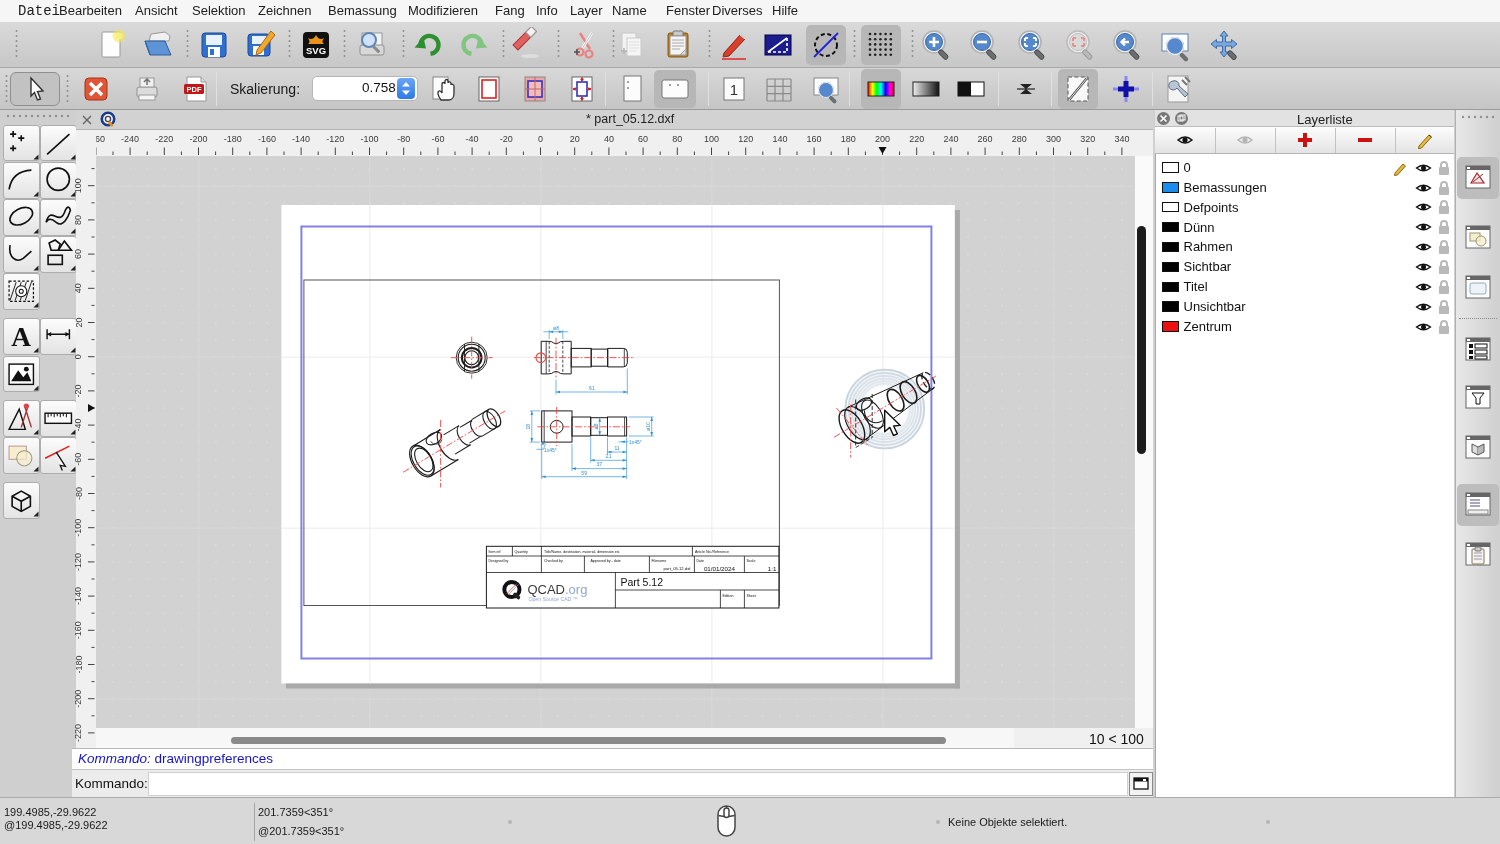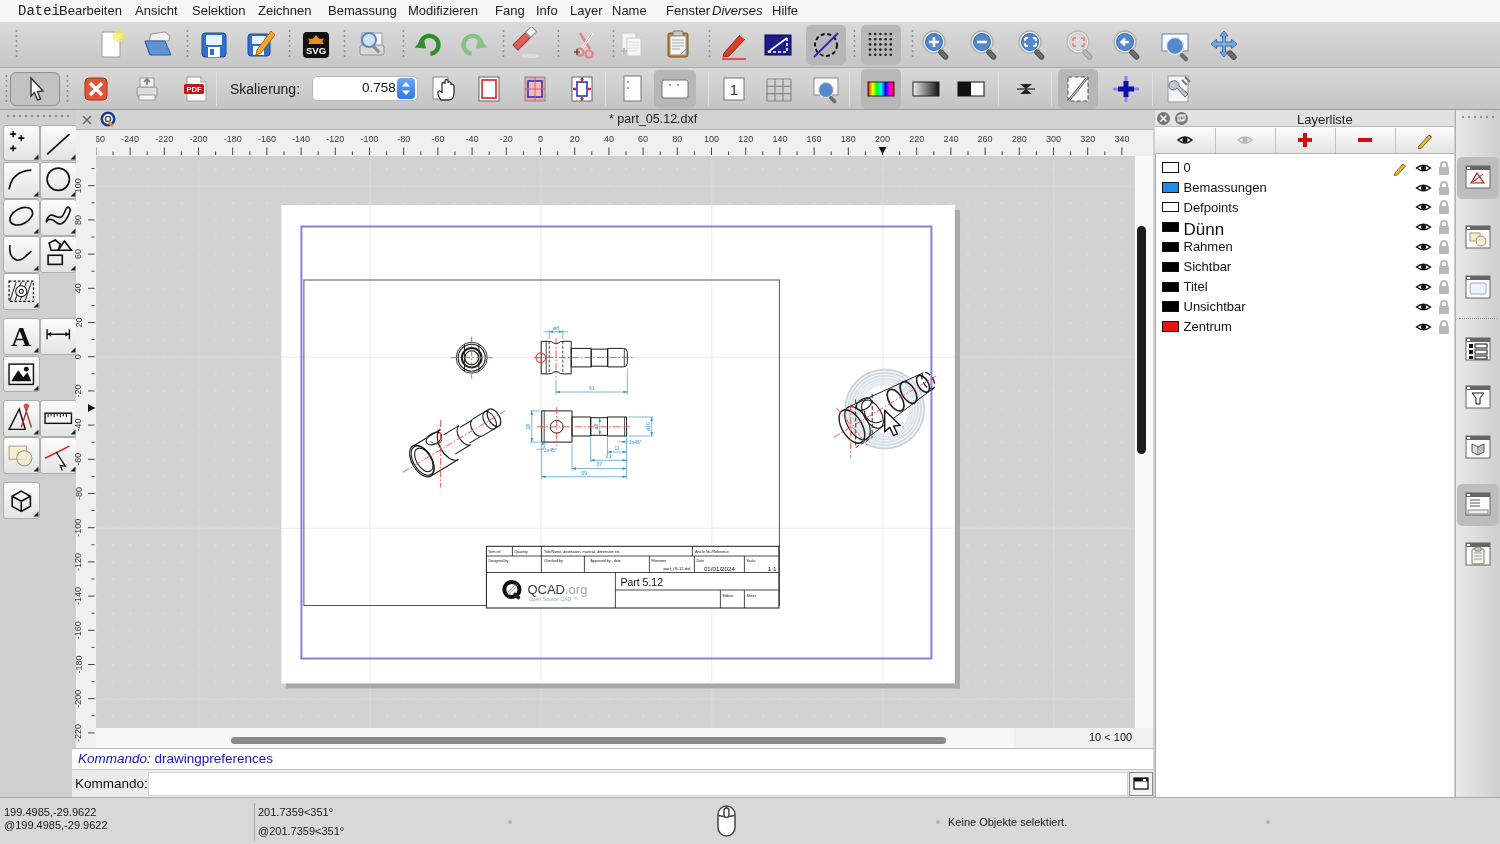--- a/index.html
+++ b/index.html
@@ -13,21 +13,21 @@
       <span class="abs" style="left:135px;top:3px;font-size:13px;color:#202020;">Ansicht</span>
       <span class="abs" style="left:192px;top:3px;font-size:13px;color:#202020;text-align:center;">Selektion</span>
       <span class="abs" style="left:258px;top:3px;font-size:13px;color:#202020;">Zeichnen</span>
       <span class="abs" style="left:328px;top:3px;font-size:13px;color:#202020;">Bemassung</span>
       <span class="abs" style="left:408px;top:3px;font-size:13px;color:#202020;">Modifizieren</span>
       <span class="abs" style="left:495px;top:3px;font-size:13px;color:#202020;">Fang</span>
       <span class="abs" style="left:536px;top:3px;font-size:13px;color:#202020;">Info</span>
       <span class="abs" style="left:570px;top:3px;font-size:13px;color:#202020;">Layer</span>
       <span class="abs" style="left:612px;top:3px;font-size:13px;color:#202020;">Name</span>
       <span class="abs" style="left:654px;top:3px;font-size:13px;color:#202020;margin-left:12px;">Fenster</span>
-      <span class="abs" style="left:712px;top:3px;font-size:13px;color:#202020;font-style:italic;">Diverses</span>
+      <span class="abs" style="left:712px;top:3px;font-size:13px;color:#202020;">Diverses</span>
       <span class="abs" style="left:772px;top:3px;font-size:13px;color:#202020;">Hilfe</span>
     </div>
     <div class="abs" style="left:0;top:22px;width:1500px;height:46px;background:linear-gradient(180deg,#dadada,#c7c7c7);border-bottom:1px solid #a8a8a8;"></div>
     <div class="abs" style="left:805.7px;top:25.0px;width:40px;height:40px;background:#b7b7b7;border-radius:5px;"></div>
     <div class="abs" style="left:860.8px;top:25.0px;width:40px;height:40px;background:#b7b7b7;border-radius:5px;"></div>
     <svg class="abs" style="left:15px;top:0px" width="3" height="66">
       <circle cx="1.5" cy="31" r="1" fill="#8f8f8f"></circle>
       <circle cx="1.5" cy="36" r="1" fill="#8f8f8f"></circle>
       <circle cx="1.5" cy="41" r="1" fill="#8f8f8f"></circle>
       <circle cx="1.5" cy="46" r="1" fill="#8f8f8f"></circle>
@@ -519,21 +519,21 @@
     </svg>
     <div class="abs" style="left:76px;top:110px;width:1077px;height:20px;background:#d2d2d2;border-bottom:1px solid #b5b5b5;"></div>
     <svg class="abs" style="left:79px;top:112px" width="16" height="16" viewBox="0 0 16 16">
       <path d="M4 4 L12 12 M12 4 L4 12" stroke="#666" stroke-width="1.4"></path>
     </svg>
     <svg class="abs" style="left:99.5px;top:111px" width="17" height="17" viewBox="0 0 17 17">
       <circle cx="8" cy="8" r="6.2" fill="#f4f6fa" stroke="#1a3a8c" stroke-width="2.6"></circle>
       <circle cx="8" cy="8" r="2.6" fill="none" stroke="#445" stroke-width="1.4"></circle>
       <rect x="9.5" y="10" width="6" height="2.8" rx="1.2" transform="rotate(45 9.5 10)" fill="#e8941c"></rect>
     </svg>
-    <span class="abs" style="left:609px;top:112px;font-size:12.5px;color:#222;">* part_05.12.dxf</span>
+    <span class="abs" style="left:586px;top:112px;font-size:12.5px;color:#222;">* part_05.12.dxf</span>
     <div class="abs" style="left:76px;top:130px;width:1077px;height:25.5px;background:#f0f0f0;"></div>
     <div class="abs" style="left:76px;top:155.5px;width:19.6px;height:592px;background:#f0f0f0;"></div>
     <svg class="abs" style="left:0px;top:0px" width="1500" height="156" viewBox="0 0 1500 156">
       <line x1="95.9" y1="147.5" x2="95.9" y2="155" stroke="#444" stroke-width="1"></line>
       <text x="95.9" y="141.5" font-size="9" fill="#3a3a3a" text-anchor="middle">-260</text>
       <line x1="113.0" y1="151.5" x2="113.0" y2="155" stroke="#444" stroke-width="1"></line>
       <line x1="130.1" y1="147.5" x2="130.1" y2="155" stroke="#444" stroke-width="1"></line>
       <text x="130.1" y="141.5" font-size="9" fill="#3a3a3a" text-anchor="middle">-240</text>
       <line x1="147.2" y1="151.5" x2="147.2" y2="155" stroke="#444" stroke-width="1"></line>
       <line x1="164.3" y1="147.5" x2="164.3" y2="155" stroke="#444" stroke-width="1"></line>
@@ -857,21 +857,21 @@
       <line x1="833.5" y1="436.8" x2="935.5" y2="375.5" stroke="#f04545" stroke-width="0.9" stroke-dasharray="7 2 1.6 2"></line>
       <line x1="850.3" y1="404" x2="850.3" y2="457" stroke="#f04545" stroke-width="0.9" stroke-dasharray="7 2 1.6 2"></line>
       <line x1="836.0" y1="407.5" x2="867.0" y2="444.5" stroke="#f04545" stroke-width="0.9" stroke-dasharray="7 2 1.6 2"></line>
       <path d="M884.3 409.8 L884.3 431.2 L889.4 426.9 L893.1 435 L896.9 433.3 L893.3 425.5 L899.9 424.9 Z" fill="#fff" stroke="#111" stroke-width="1.4" stroke-linejoin="round"></path>
     </svg>
     <div class="abs" style="left:1133.5px;top:155.5px;width:19.5px;height:572.9px;background:#fafafa;border-left:1px solid #d5d5d5;"></div>
     <div class="abs" style="left:1136.5px;top:226px;width:9px;height:228px;background:#1c1c1c;border-radius:4.5px;"></div>
     <div class="abs" style="left:95.6px;top:728.4px;width:918px;height:19.3px;background:#f7f7f7;"></div>
     <div class="abs" style="left:231px;top:737.3px;width:715px;height:7.2px;background:#8a8a8a;border-radius:3.6px;"></div>
     <div class="abs" style="left:1013.6px;top:728.4px;width:139.4px;height:19.3px;background:#f0f0f0;"></div>
-    <span class="abs" style="left:1089px;top:731px;font-size:11px;color:#111;">10 &lt; 100</span>
+    <span class="abs" style="left:1089px;top:731px;font-size:14px;color:#111;">10 &lt; 100</span>
     <div class="abs" style="left:72px;top:747.7px;width:1081px;height:21.5px;background:#fff;border-top:1px solid #b9b9b9;"></div>
     <span class="abs" style="left:78px;top:751px;font-size:13.5px;color:#1414cc;"><i>Kommando:</i> drawingpreferences</span>
     <div class="abs" style="left:72px;top:769.2px;width:1081px;height:28px;background:#ececec;border-top:1px solid #c5c5c5;"></div>
     <span class="abs" style="left:75px;top:776px;font-size:13.5px;color:#111;">Kommando:</span>
     <div class="abs" style="left:148px;top:771.5px;width:980px;height:24px;background:#fff;border:1px solid #d0d0d0;"></div>
     <div class="abs" style="left:1128.8px;top:771.5px;width:24.4px;height:24.7px;background:#f2f2f2;border:1px solid #8a8a8a;"></div>
     <svg class="abs" style="left:1133px;top:776px" width="16" height="16" viewBox="0 0 16 16">
       <rect x="1" y="2" width="14" height="11" fill="#fff" stroke="#111" stroke-width="1.3"></rect>
       <rect x="1" y="2" width="14" height="3.5" fill="#111"></rect>
       <rect x="10" y="3" width="3" height="2" fill="#fff"></rect>
@@ -954,21 +954,21 @@
     <span class="abs" style="left:1183.5px;top:199.6px;font-size:13px;color:#111;">Defpoints</span>
     <svg class="abs" style="left:1415px;top:200.4px" width="17" height="14" viewBox="0 0 17 14">
       <path d="M1.5 7 Q8.5 1.5 15.5 7 Q8.5 12.5 1.5 7 Z" fill="none" stroke="#111" stroke-width="1.4"></path>
       <circle cx="8.5" cy="7" r="2.5" fill="#111"></circle>
     </svg>
     <svg class="abs" style="left:1437px;top:199.4px" width="14" height="16" viewBox="0 0 14 16">
       <rect x="2" y="7" width="10" height="8" rx="1" fill="#b9b9b9"></rect>
       <path d="M4 7 V5 a3 3 0 0 1 6 0 V7" fill="none" stroke="#b9b9b9" stroke-width="2"></path>
     </svg>
     <div class="abs" style="left:1161.5px;top:221.8px;width:17px;height:10.5px;background:#000;border:1.2px solid #111;"></div>
-    <span class="abs" style="left:1183.5px;top:219.5px;font-size:17px;color:#111;">Dünn</span>
+    <span class="abs" style="left:1183.5px;top:219.5px;font-size:13px;color:#111;">Dünn</span>
     <svg class="abs" style="left:1415px;top:220.3px" width="17" height="14" viewBox="0 0 17 14">
       <path d="M1.5 7 Q8.5 1.5 15.5 7 Q8.5 12.5 1.5 7 Z" fill="none" stroke="#111" stroke-width="1.4"></path>
       <circle cx="8.5" cy="7" r="2.5" fill="#111"></circle>
     </svg>
     <svg class="abs" style="left:1437px;top:219.3px" width="14" height="16" viewBox="0 0 14 16">
       <rect x="2" y="7" width="10" height="8" rx="1" fill="#b9b9b9"></rect>
       <path d="M4 7 V5 a3 3 0 0 1 6 0 V7" fill="none" stroke="#b9b9b9" stroke-width="2"></path>
     </svg>
     <div class="abs" style="left:1161.5px;top:241.70000000000002px;width:17px;height:10.5px;background:#000;border:1.2px solid #111;"></div>
     <span class="abs" style="left:1183.5px;top:239.4px;font-size:13px;color:#111;">Rahmen</span>

